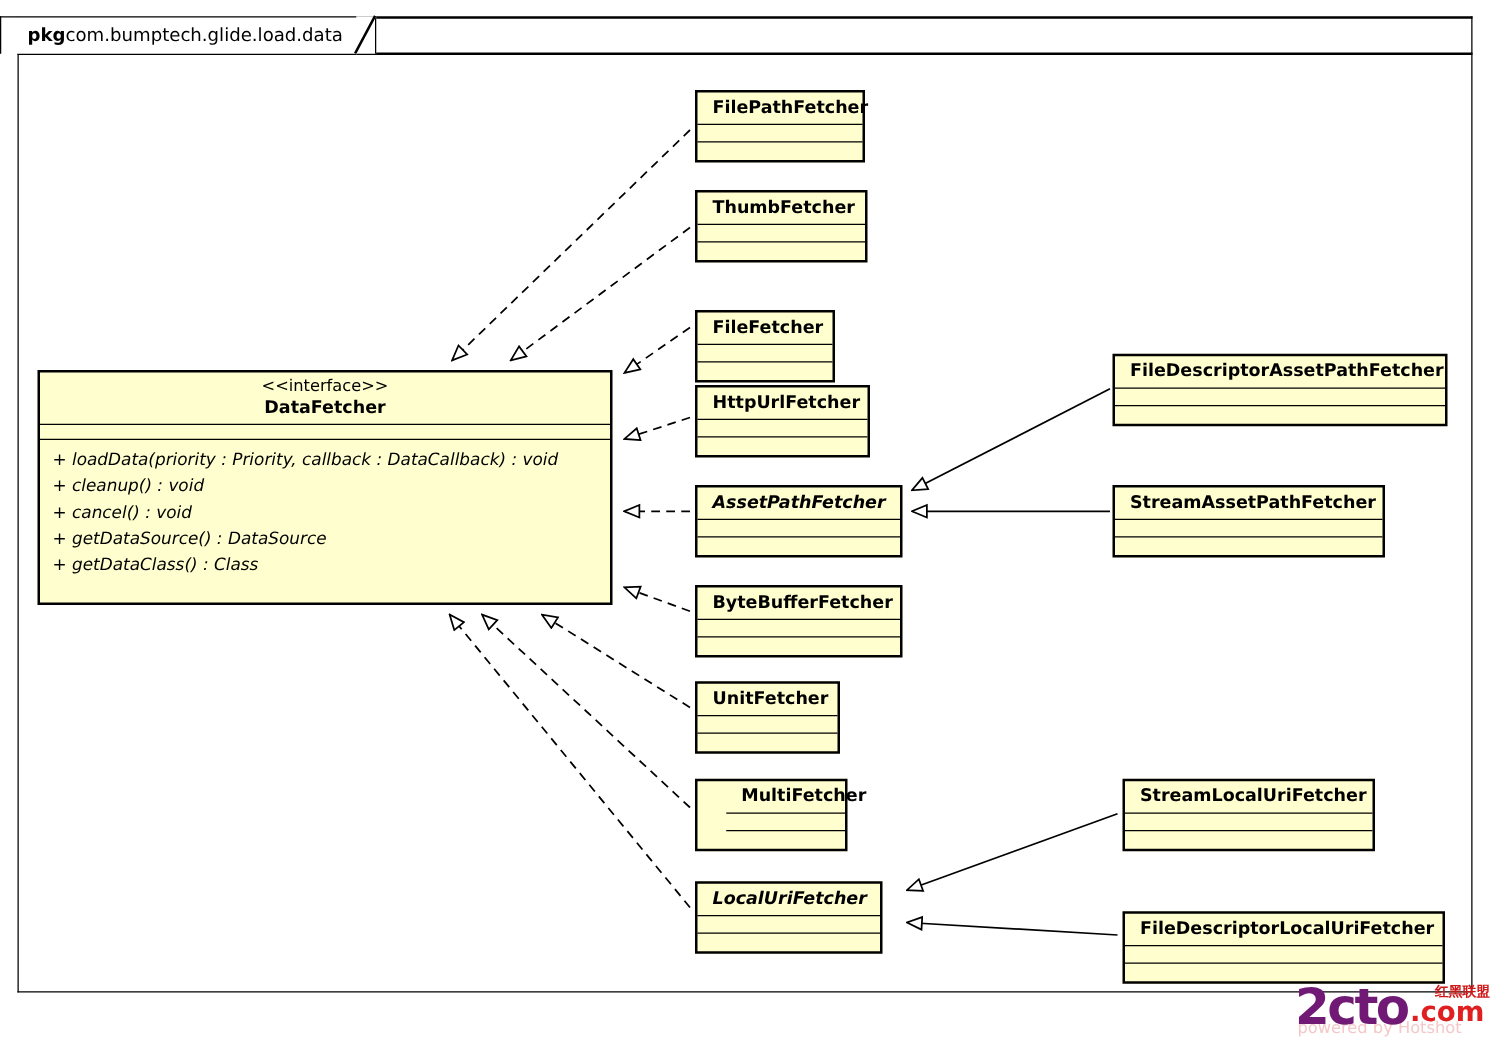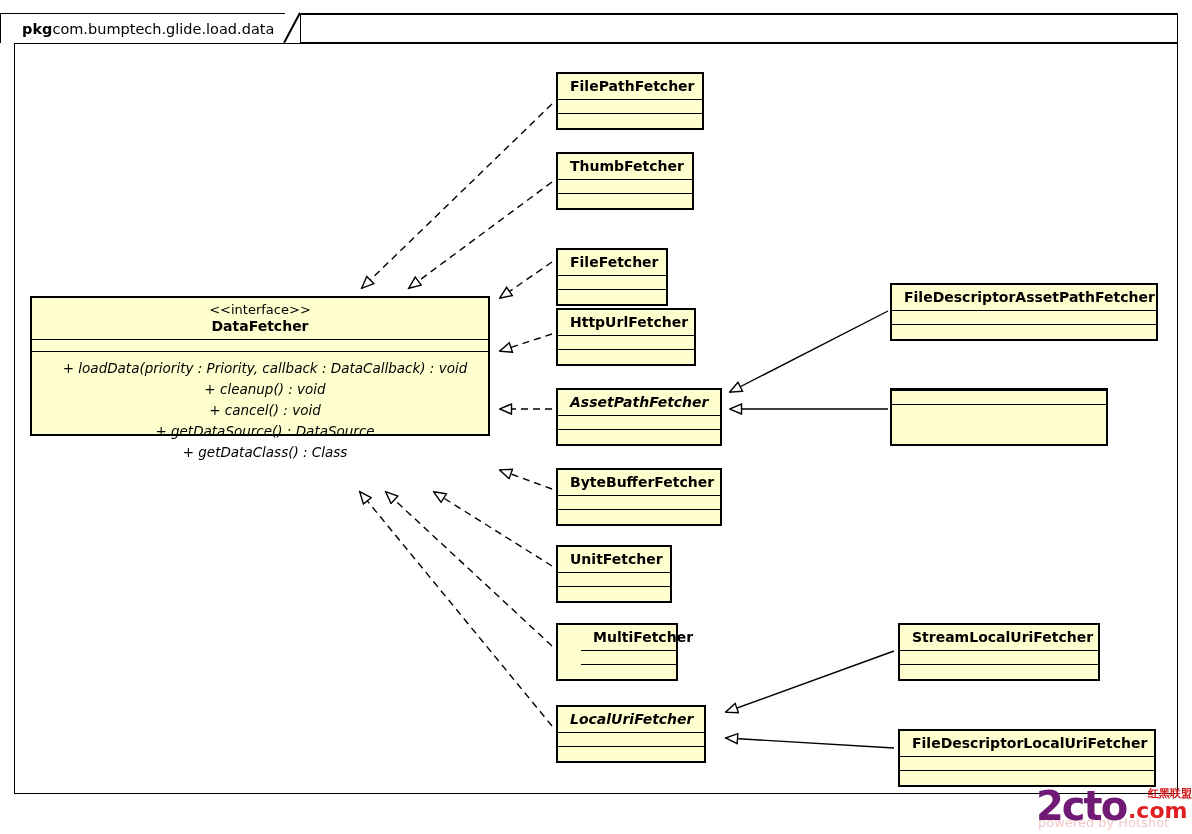--- a/index.html
+++ b/index.html
@@ -112,21 +112,20 @@
     height: 0;
     border-top: 1.5px solid #000000;
   }
   .uml-class .attr-compartment,
   .uml-class .op-compartment {
     flex: 1 1 auto;
     min-height: 10px;
   }
   .uml-class .op-compartment.ops {
     padding: 6px 0 5px 10px;
-    text-align: center;
   }
   .uml-class .op-line {
     font-size: 13.5px;
     font-style: italic;
     color: #000000;
     line-height: 21px;
     white-space: nowrap;
   }
   .uml-class .op-line .vis { font-style: normal; }
   
@@ -235,21 +234,21 @@
     </g>
 
     <g stroke="#000000" stroke-width="1.4" fill="none" marker-end="url(#hollow-tri)">
       <path d="M 888,311 L 730,392"></path>
       <path d="M 888,409 L 730,409"></path>
       <path d="M 894,651 L 726,712"></path>
       <path d="M 894,748 L 726,738"></path>
     </g>
   </svg>
 
-  <div class="uml-class" id="box-datafetcher" style="left:30px; top:296px; width:460px; height:140px;">
+  <div class="uml-class" id="box-datafetcher" style="left:30px; top:296px; width:460px; height:188px;">
     <div class="title-compartment">
       <span class="stereotype">&lt;&lt;interface&gt;&gt;</span>
       <span>DataFetcher</span>
     </div>
     <div class="sep"></div>
     <div class="attr-compartment" style="flex:0 0 11px;"></div>
     <div class="sep"></div>
     <div class="op-compartment ops">
       <div class="op-line">
         <span class="vis">+</span>
@@ -267,21 +266,21 @@
         <span class="vis">+</span>
         <span>getDataSource() : DataSource</span>
       </div>
       <div class="op-line">
         <span class="vis">+</span>
         <span>getDataClass() : Class</span>
       </div>
     </div>
   </div>
 
-  <div class="uml-class leaf" style="left:556px; top:72px; width:148px; height:58px;">
+  <div class="uml-class leaf" style="left:556px; top:72px; width:136px; height:58px;">
     <div class="title-compartment">FilePathFetcher</div>
     <div class="sep"></div>
     <div class="attr-compartment"></div>
     <div class="sep"></div>
     <div class="op-compartment"></div>
   </div>
 
   <div class="uml-class leaf" style="left:556px; top:152px; width:138px; height:58px;">
     <div class="title-compartment">ThumbFetcher</div>
     <div class="sep"></div>
@@ -348,20 +347,21 @@
 
   <div class="uml-class leaf" style="left:890px; top:283px; width:268px; height:58px;">
     <div class="title-compartment">FileDescriptorAssetPathFetcher</div>
     <div class="sep"></div>
     <div class="attr-compartment"></div>
     <div class="sep"></div>
     <div class="op-compartment"></div>
   </div>
 
   <div class="uml-class leaf" style="left:890px; top:388px; width:218px; height:58px;">
+    <div class="title-compartment">StreamAssetPathFetcher</div>
     <div class="sep"></div>
     <div class="attr-compartment"></div>
     <div class="sep"></div>
     <div class="op-compartment"></div>
   </div>
 
   <div class="uml-class leaf" style="left:898px; top:623px; width:202px; height:58px;">
     <div class="title-compartment">StreamLocalUriFetcher</div>
     <div class="sep"></div>
     <div class="attr-compartment"></div>

